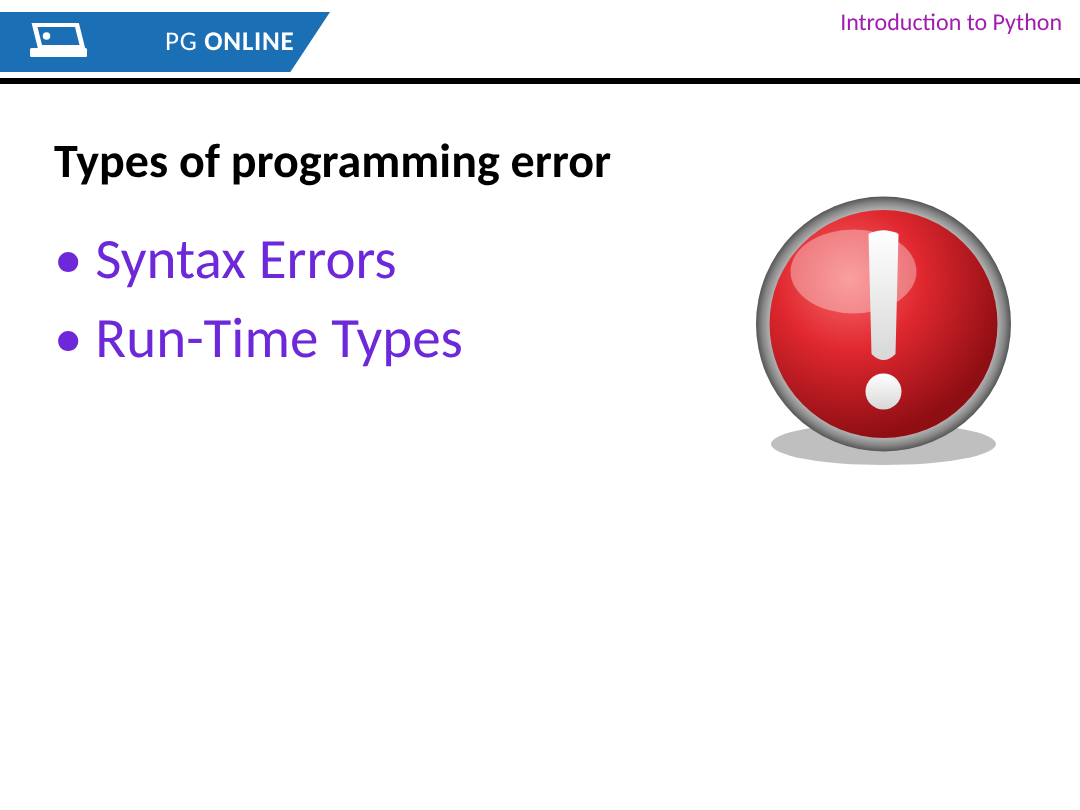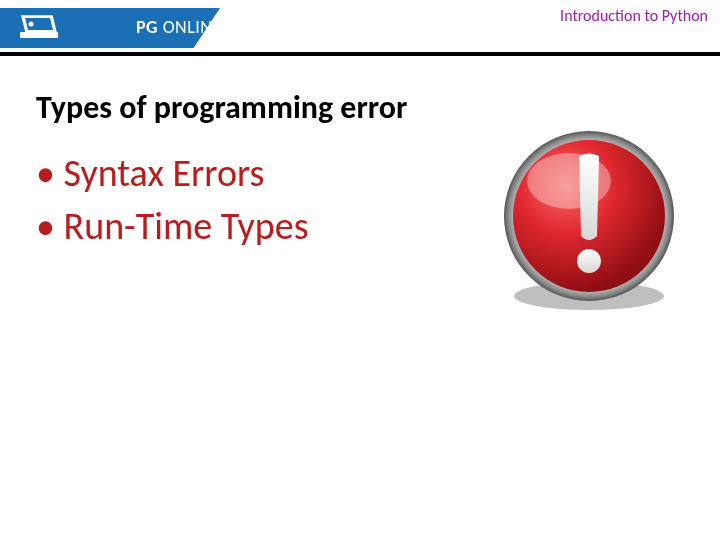--- a/index.html
+++ b/index.html
@@ -34,22 +34,22 @@
     }
     .brand {
       position: absolute;
       left: 110px;
       top: 16px;
       color: #fff;
       font-size: 18px;
       font-weight: 700;
       letter-spacing: 0.5px;
     }
-    .brand .pg { font-weight: 700; margin-left: 26px; }
-    .brand .online { font-weight: 400; }
+    .brand .pg { font-weight: 400; }
+    .brand .online { font-weight: 700; }
     .header-right {
       position: absolute;
       right: 12px;
       top: 6px;
       text-align: left;
       color: #a21caf;
       font-size: 16px;
       line-height: 1.25;
     }
     .content {
@@ -59,21 +59,21 @@
     }
     .title {
       font-size: 32px;
       font-weight: 700;
       color: #000;
       margin-bottom: 20px;
     }
     .bullets {
       list-style: none;
       font-size: 38px;
-      color: #b91c1c;
+      color: #6d28d9;
       line-height: 1.4;
     }
     .bullets li::before {
       content: "• ";
     }
     .alert-graphic {
       position: absolute;
       right: 36px;
       top: 70px;
       width: 190px;

